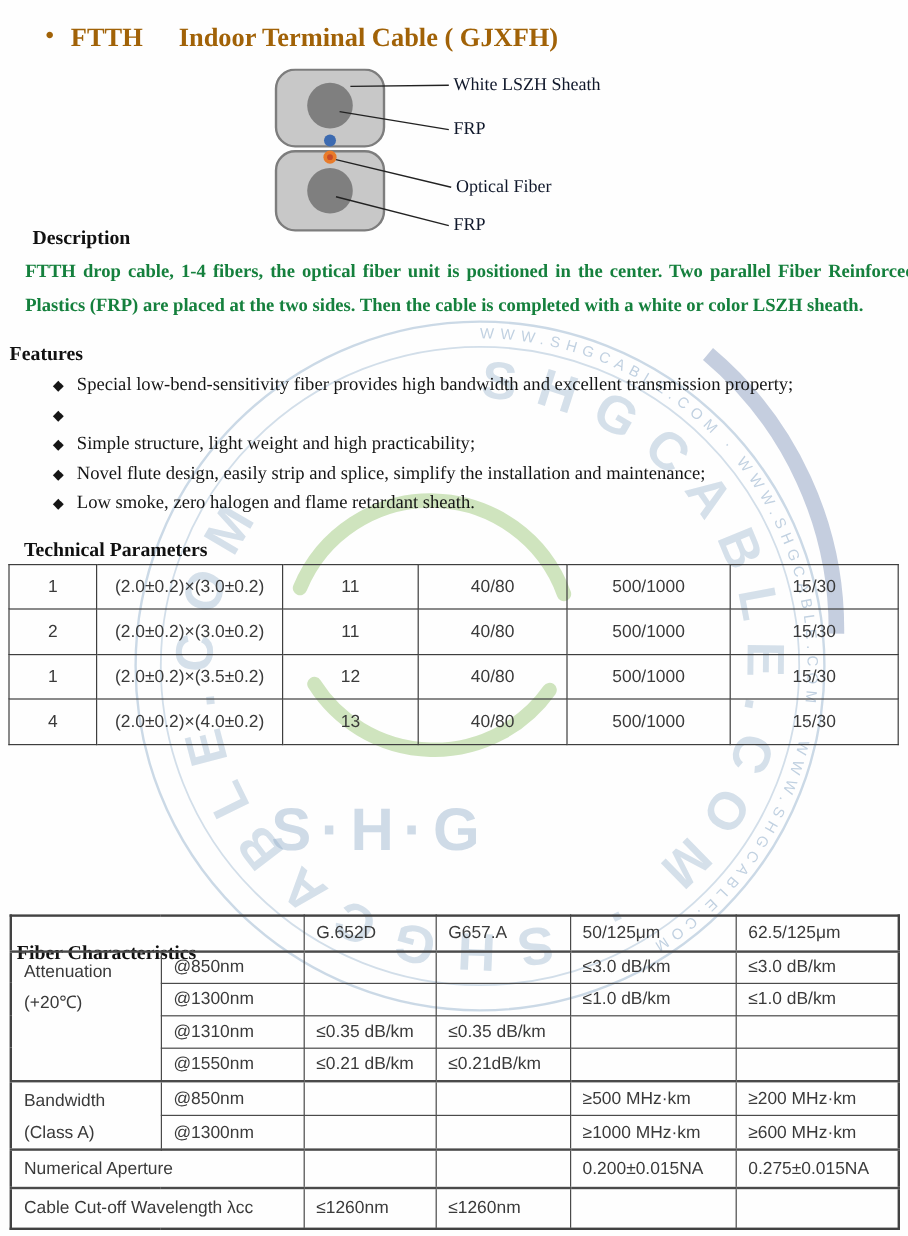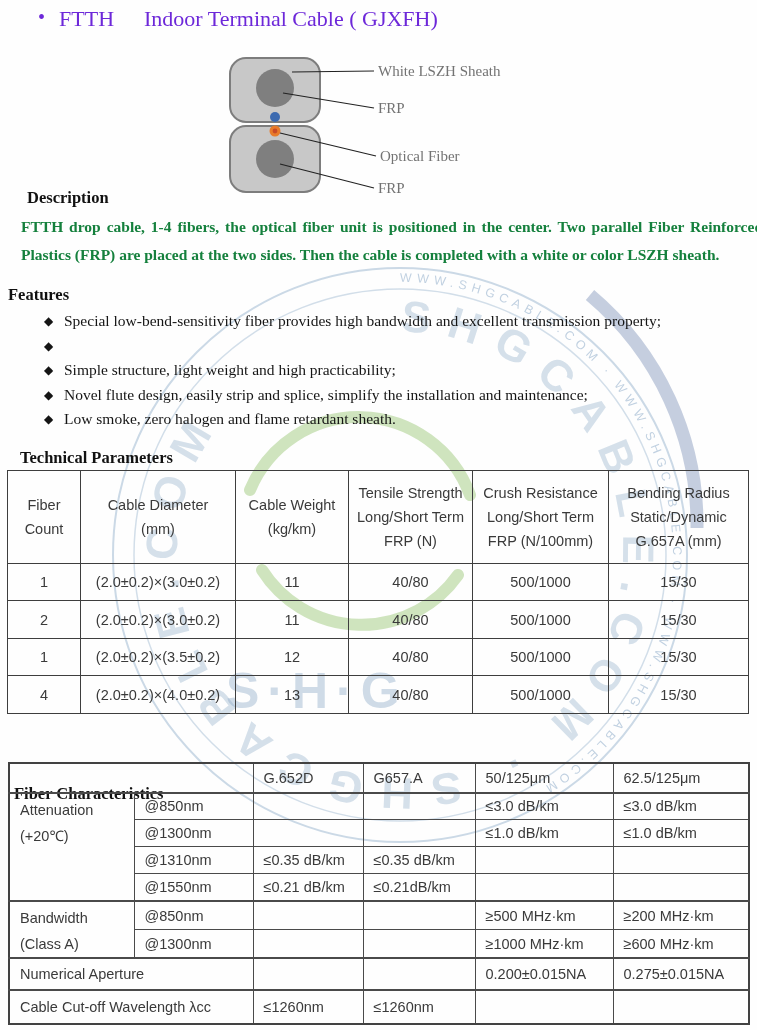--- a/index.html
+++ b/index.html
@@ -9,27 +9,27 @@
     background:#fefefe;
     font-family:"Liberation Serif", serif;
     color:#1b1b1b;
     overflow:hidden;
   }
   
   .watermark { position:absolute; left:0; top:0; z-index:0; }
   
   .layer { position:absolute; z-index:1; }
   
-  .titlebar { left:38px; top:6px; font-weight:normal; color:#6d28d9; font-size:22px; white-space:nowrap; }
+  .titlebar { left:38px; top:18px; font-weight:bold; color:#a16207; font-size:22px; white-space:nowrap; }
   .titlebar .bullet { font-size:20px; margin-right:14px; vertical-align:2px; }
   .titlebar .t1 { margin-right:30px; }
   
   .diagram { left:180px; top:57px; width:420px; height:150px; }
   .diagram svg { position:absolute; left:0; top:0; }
-  .dlabel { position:absolute; font-size:15px; color:#737373; white-space:nowrap; }
+  .dlabel { position:absolute; font-size:15px; color:#0f172a; white-space:nowrap; }
   .lbl-sheath { left:198px; top:6px; }
   .lbl-frp-top { left:198px; top:43px; }
   .lbl-fiber  { left:200px; top:91px; }
   .lbl-frp-bot{ left:198px; top:123px; }
   
   h2 { font-size:16.5px; font-weight:bold; color:#111; font-family:"Liberation Serif", serif; }
   
   .sec-desc { left:21px; top:188px; width:742px; }
   .sec-desc h2 { margin-left:6px; }
   .sec-desc p { margin-top:5px; font-size:15.5px; line-height:28px; text-align:justify; color:#15803d;font-weight:bold; }
@@ -140,37 +140,20 @@
 <table class="layer tech-table">
   <colgroup>
     <col style="width:73px">
       <col style="width:155px">
       <col style="width:113px">
     <col style="width:124px">
       <col style="width:136px">
       <col style="width:140px">
   </colgroup>
   <tbody>
-      <tr style="height:93px">
-    <th>Fiber
-Count</th>
-    <th>Cable Diameter
-(mm)</th>
-    <th>Cable Weight
-(kg/km)</th>
-    <th>Tensile Strength
-Long/Short Term
-FRP (N)</th>
-    <th>Crush Resistance
-Long/Short Term
-FRP (N/100mm)</th>
-    <th>Bending Radius
-Static/Dynamic
-G.657A (mm)</th>
-  </tr>
   <tr style="height:37px">
     <td>1</td>
     <td>(2.0±0.2)×(3.0±0.2)</td>
     <td>11</td>
     <td>40/80</td>
     <td>500/1000</td>
     <td>15/30</td>
   </tr>
   <tr style="height:38px">
     <td>2</td>

